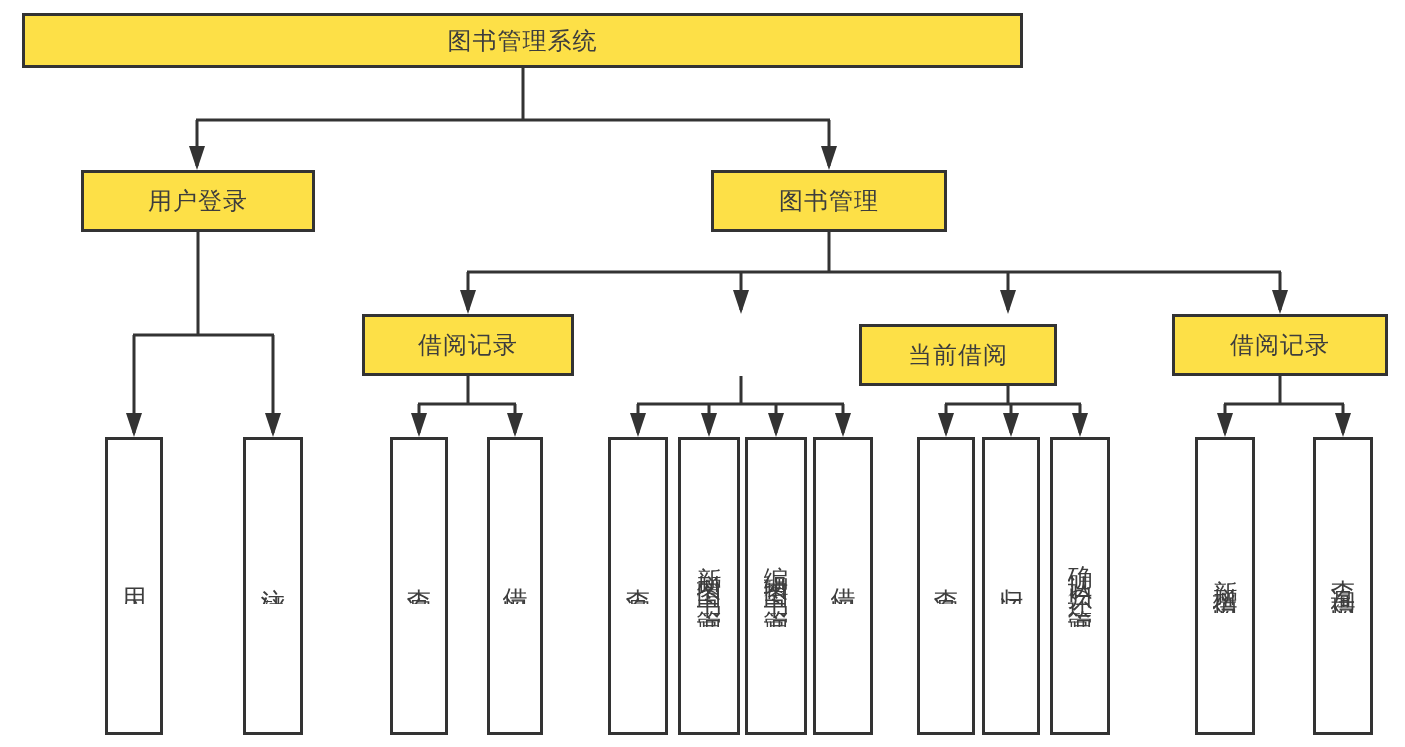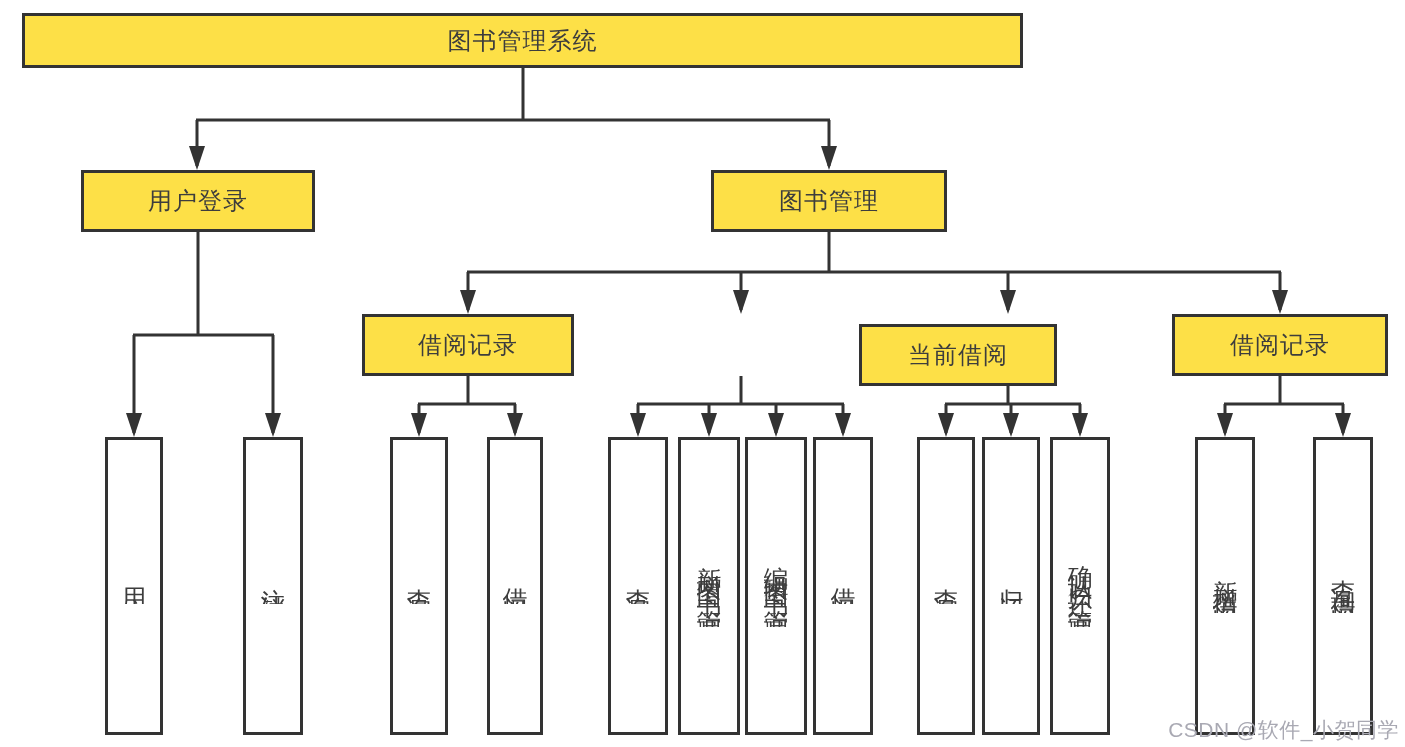--- a/index.html
+++ b/index.html
@@ -152,14 +152,13 @@
     <span class="vtext">确认归还（管理员）</span>
   </div>
 
   <div class="leaf l12">
     <span class="vtext">新增借阅记录</span>
   </div>
   <div class="leaf l13">
     <span class="vtext">查询借阅记录</span>
   </div>
 
-  <div id="watermark">CSDN @软件_小贺同学</div>
 </div>
 
 </body></html>

